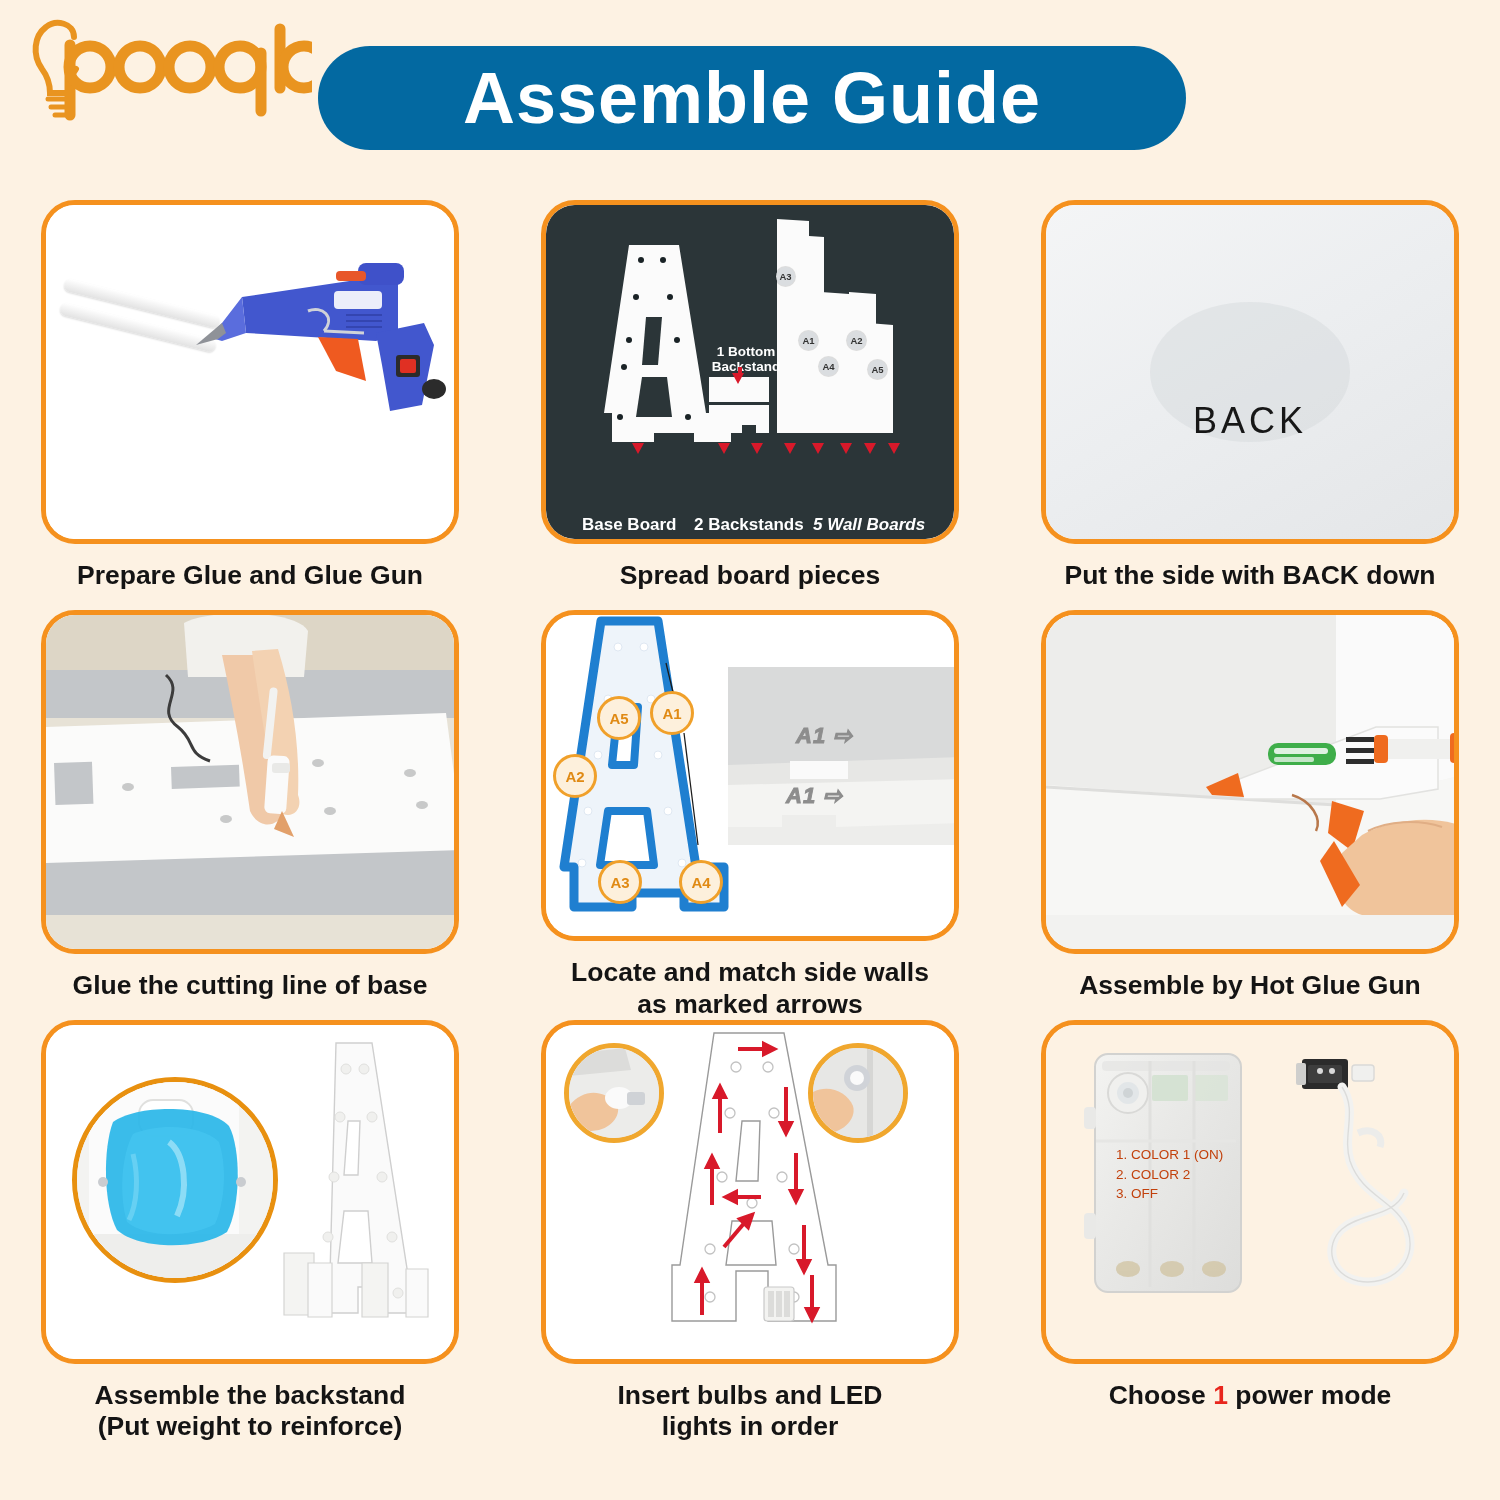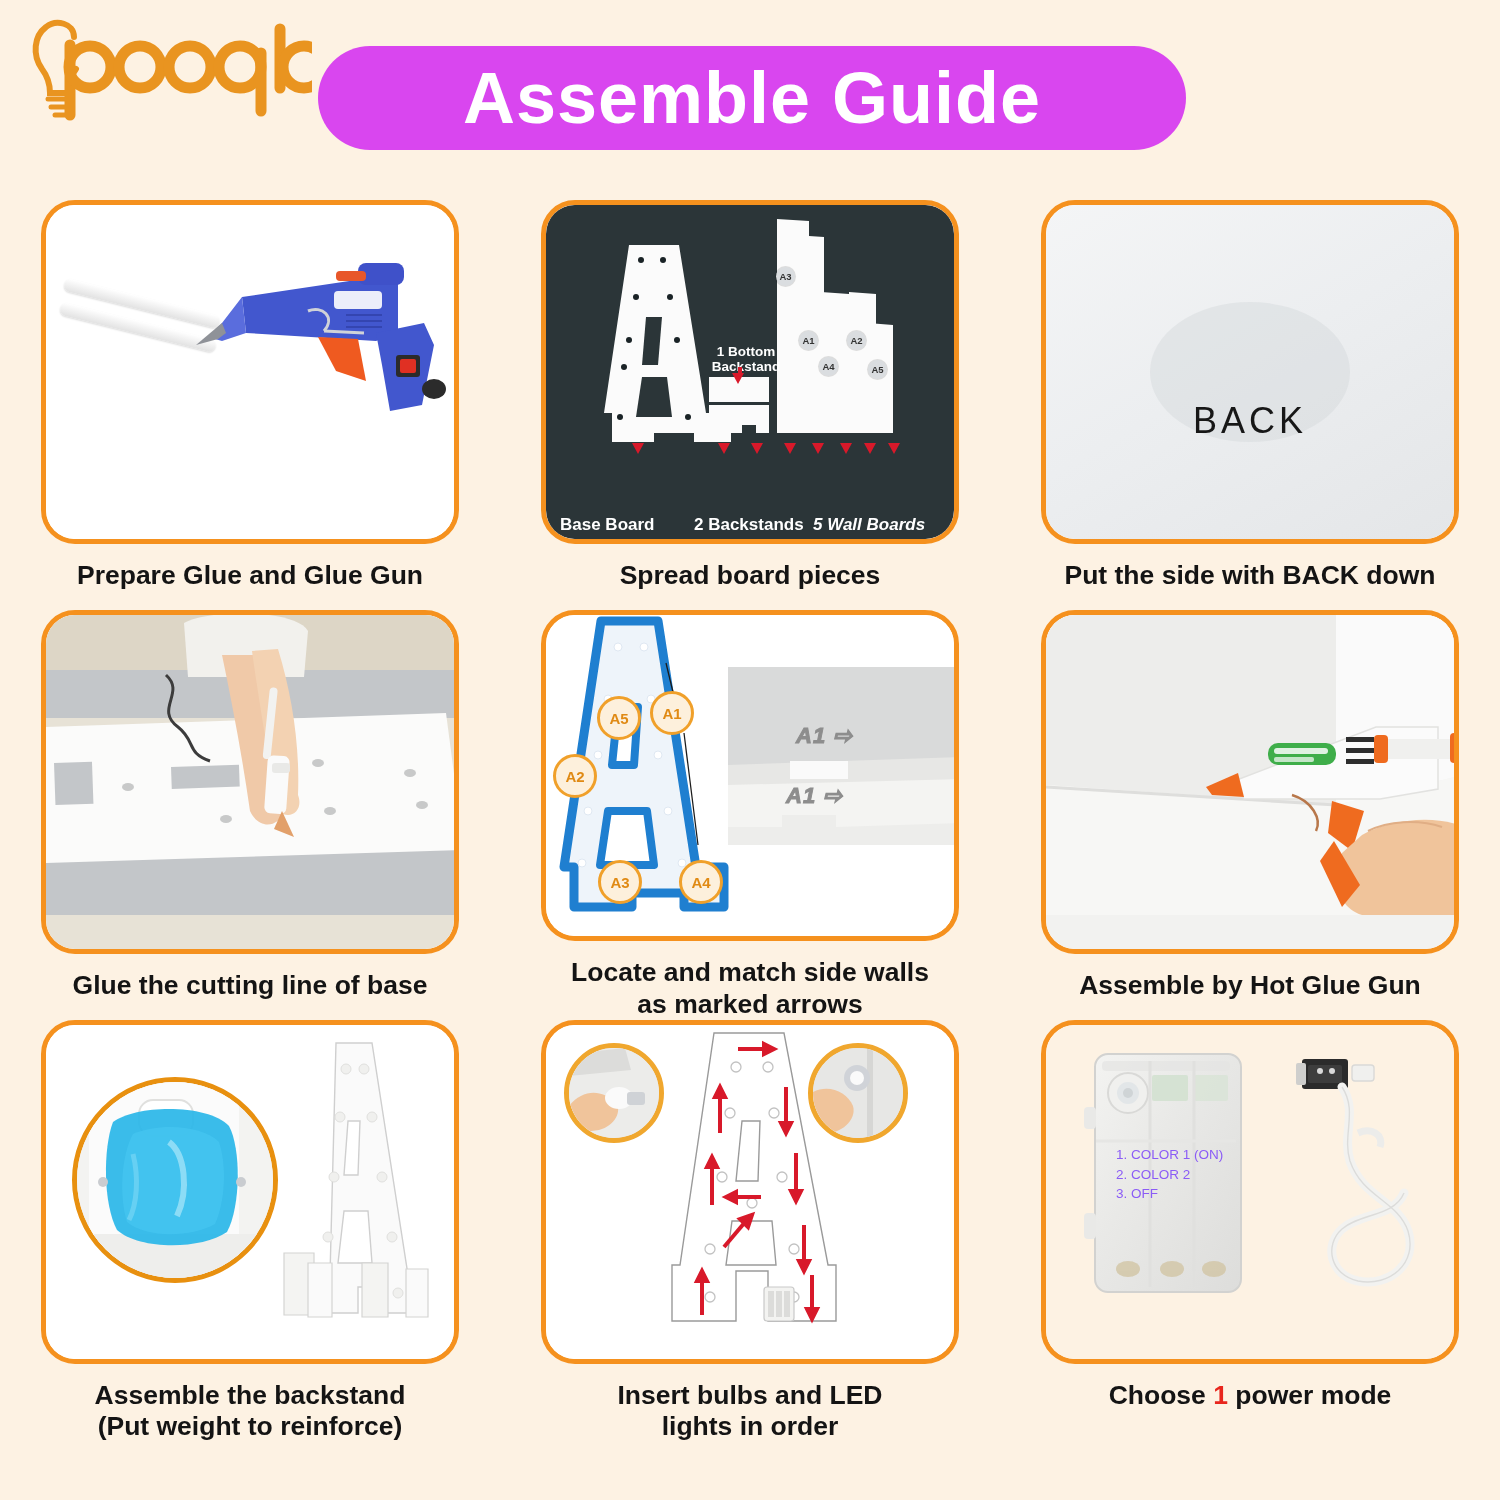--- a/index.html
+++ b/index.html
@@ -26,21 +26,21 @@
     left: 22px; top: 14px;
     width: 290px; height: 120px;
     display: flex;
     align-items: center;
   }
   #logo-svg { display: block; }
   #title-banner {
     position: absolute;
     left: 318px; top: 46px;
     width: 868px; height: 104px;
-    background: #d946ef;
+    background: #0369a1;
     border-radius: 52px;
     display: flex;
     align-items: center;
     justify-content: center;
   }
   #title-text {
     color: #ffffff;
     font-size: 72px;
     font-weight: bold;
     letter-spacing: 1px;
@@ -227,21 +227,21 @@
   
   .p-power { background: #fdf2e3; }
   .batt-box {
     position: absolute;
     background: linear-gradient(120deg,#f3f3f1 0%,#e9e9e7 40%,#dddddb 100%);
     border: 2px solid #d2d2d0;
     border-radius: 14px;
   }
   .batt-text {
     position: absolute;
-    color: #8b5cf6;
+    color: #c2410c;
     font-size: 13.5px;
     line-height: 1.45;
     font-family: "Liberation Sans", sans-serif;
     white-space: nowrap;
     z-index: 5;
   }
 </style>
 </head>
 <body>
 
@@ -381,21 +381,21 @@
 
         <div class="red-arrow" style="left:86px;top:238px;"></div>
         <div class="red-arrow" style="left:172px;top:238px;"></div>
         <div class="red-arrow" style="left:205px;top:238px;"></div>
         <div class="red-arrow" style="left:238px;top:238px;"></div>
         <div class="red-arrow" style="left:266px;top:238px;"></div>
         <div class="red-arrow" style="left:294px;top:238px;"></div>
         <div class="red-arrow" style="left:318px;top:238px;"></div>
         <div class="red-arrow" style="left:342px;top:238px;"></div>
 
-        <div class="bp-bottom" style="left:14px;">Base Board</div>
+        <div class="bp-bottom" style="left:36px;">Base Board</div>
         <div class="bp-bottom" style="left:148px;">2 Backstands</div>
         <div class="bp-bottom" style="left:267px;font-style:italic;">5 Wall Boards</div>
       </div>
     </div>
     <div class="caption">
       <span>Spread board pieces</span>
     </div>
   </div>
 
   <div class="cell">

